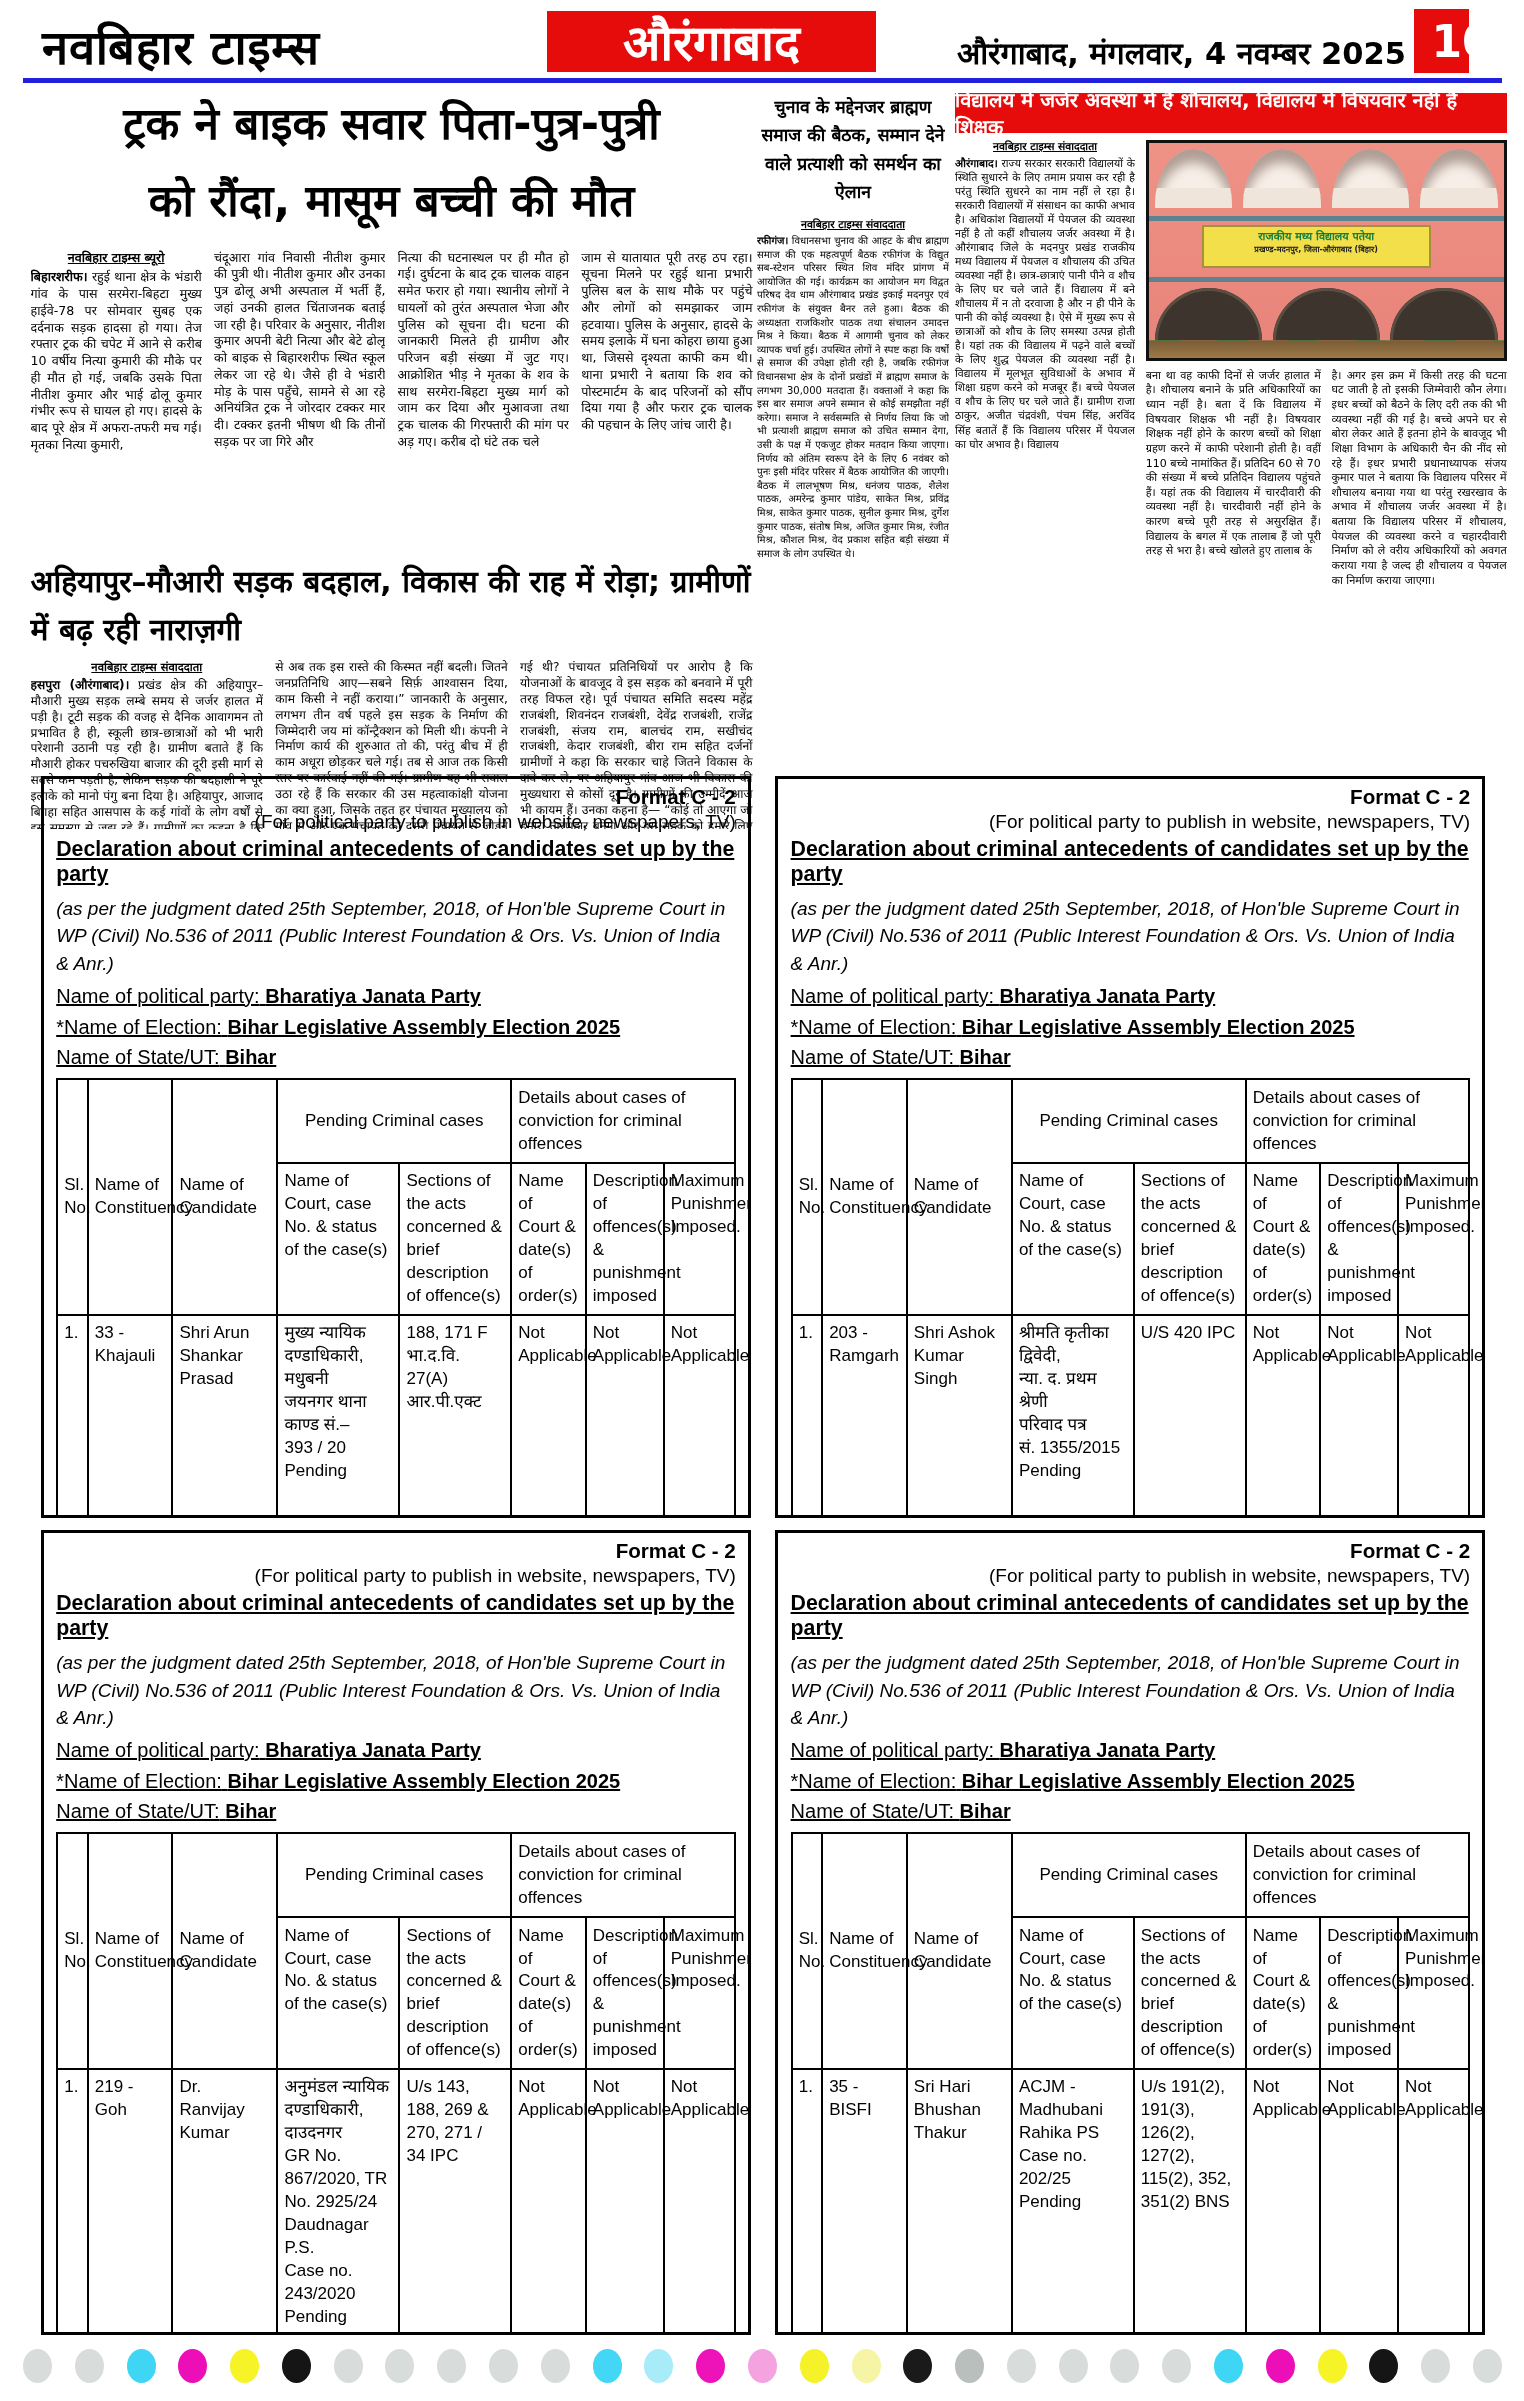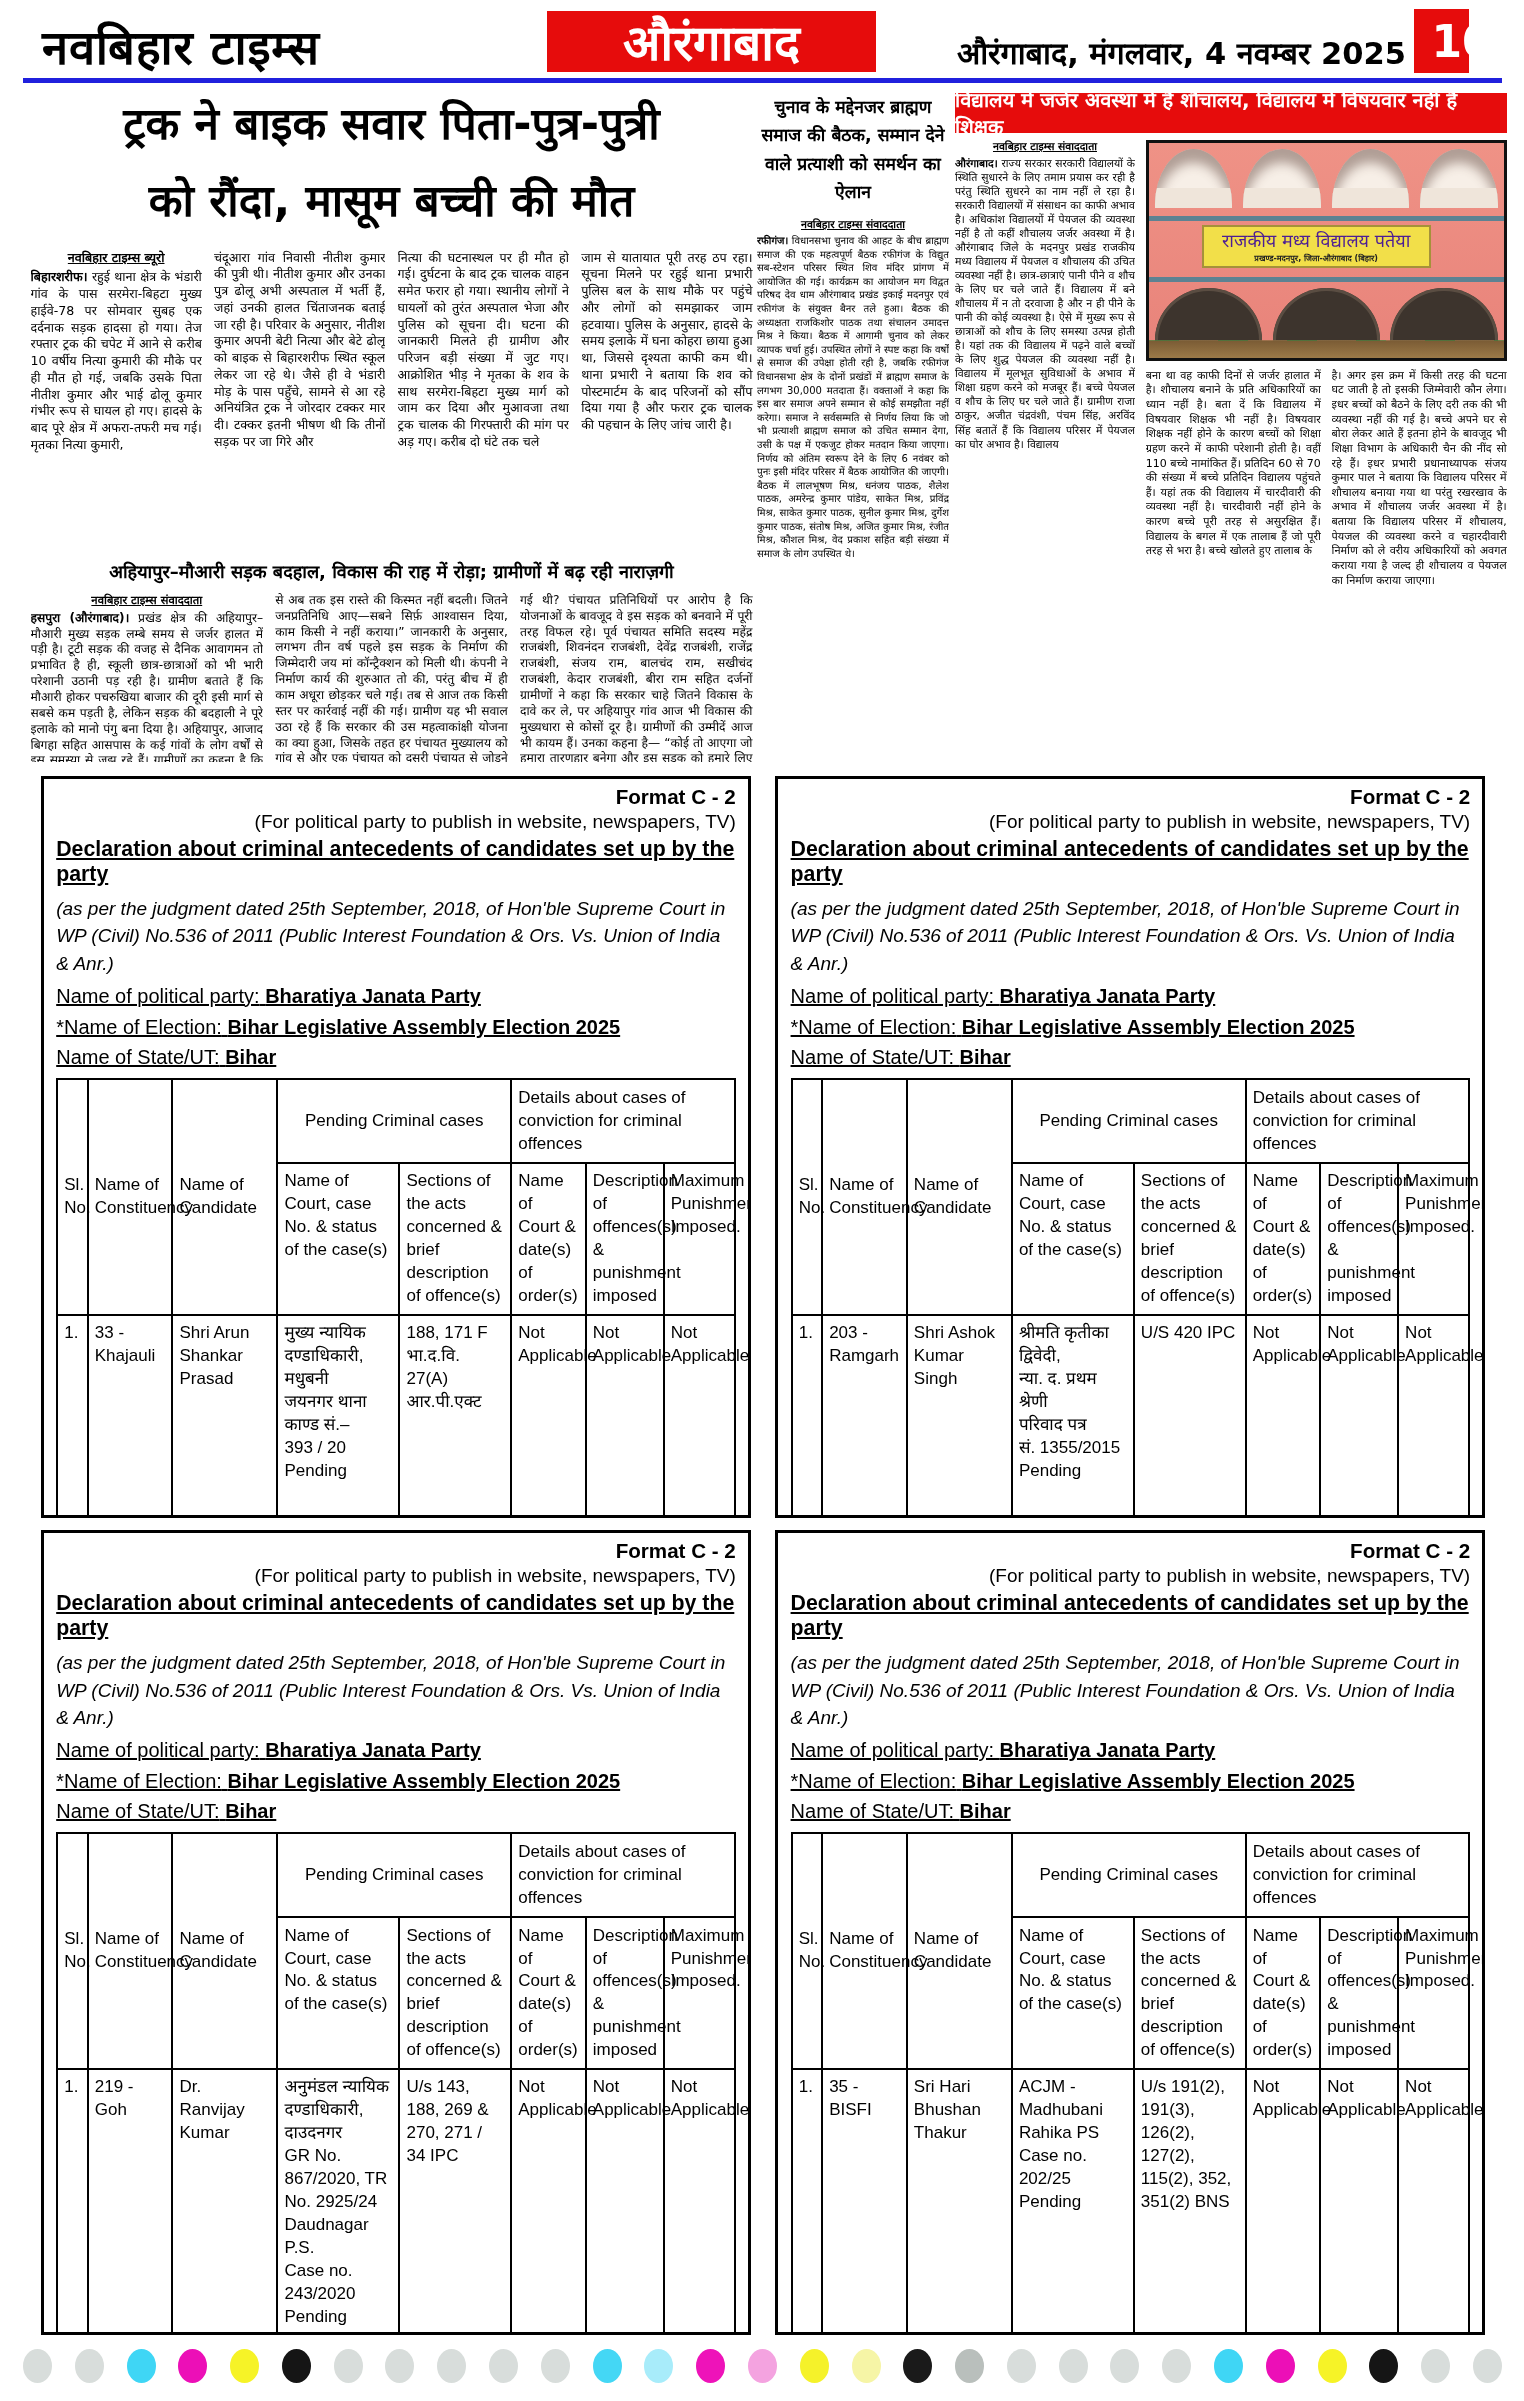--- a/index.html
+++ b/index.html
@@ -52,32 +52,32 @@
   .photo { position:relative; width:361px; height:221px; border:3px solid #111;
            background:linear-gradient(#ef9286,#e8837a); overflow:hidden; }
   .archrow { position:absolute; left:6.1px; right:6.1px; display:flex; gap:10.7px; }
   .arch  { flex:1; border-radius:50% 50% 0 0 / 95% 95% 0 0; }
   .r1 { top:6.1px; height:59px; }
   .r1 .arch { background:#f7efe7; box-shadow:inset 0 -20px 0 #efe5da, inset 0 13.7px 10.7px rgba(90,60,50,.45); }
   .band { position:absolute; left:0; right:0; height:5.3px; background:#5d8292; }
   .b1 { top:73px; } .b2 { top:134px; }
   .sign { position:absolute; top:82px; left:53px; width:229px; height:43px; background:#f2df49;
           border:2.3px solid #a5913a; text-align:center; padding-top:3px; }
-  .sign .l1 { color:#4c1d95; font-weight:400; font-size:18px; line-height:1.2; }
+  .sign .l1 { color:#15803d; font-weight:700; font-size:11px; line-height:1.2; }
   .sign .l2 { color:#222; font-size:8px; font-weight:700; }
   .r2 { top:145px; height:55px; }
   .r2 .arch { background:#3d342d; box-shadow:inset 0 0 0 3px #5a4d42; }
   .ground { position:absolute; bottom:0; left:0; right:0; height:17px;
             background:linear-gradient(#7b5c35,#9c7a48); }
   .grass { position:absolute; bottom:10.7px; left:0; right:0; height:7.6px;
            background:repeating-linear-gradient(90deg,#4f7a3a 0 30.5px,#8a6a3f 30.5px 69px); opacity:.8; }
 
   
   .a4 { position:absolute; left:30.5px; top:558px; width:722px; }
-  .a4 .hl { text-align:center; font-size:18px; font-weight:800; line-height:1.6; }
+  .a4 .hl { text-align:left; font-size:30px; font-weight:800; line-height:1.6; }
   .a4 .cols { margin-top:6.1px; height:169px; font-size:12.2px; line-height:1.3; }
   .a4 .byline { font-size:11.4px; }
 
   
   .declgrid { position:absolute; left:41px; top:776px; width:1448px;
               display:grid; grid-template-columns:710px 710px; grid-template-rows:742px 805px;
               column-gap:24.4px; row-gap:12.2px; }
   .decl-box { border:3px solid #000; padding:6.1px 12.2px 7.6px 12.2px; overflow:hidden;
               font-family:"Liberation Sans","DejaVu Sans",sans-serif; }
   .fmt  { text-align:right; font-size:20.6px; font-weight:700; }

